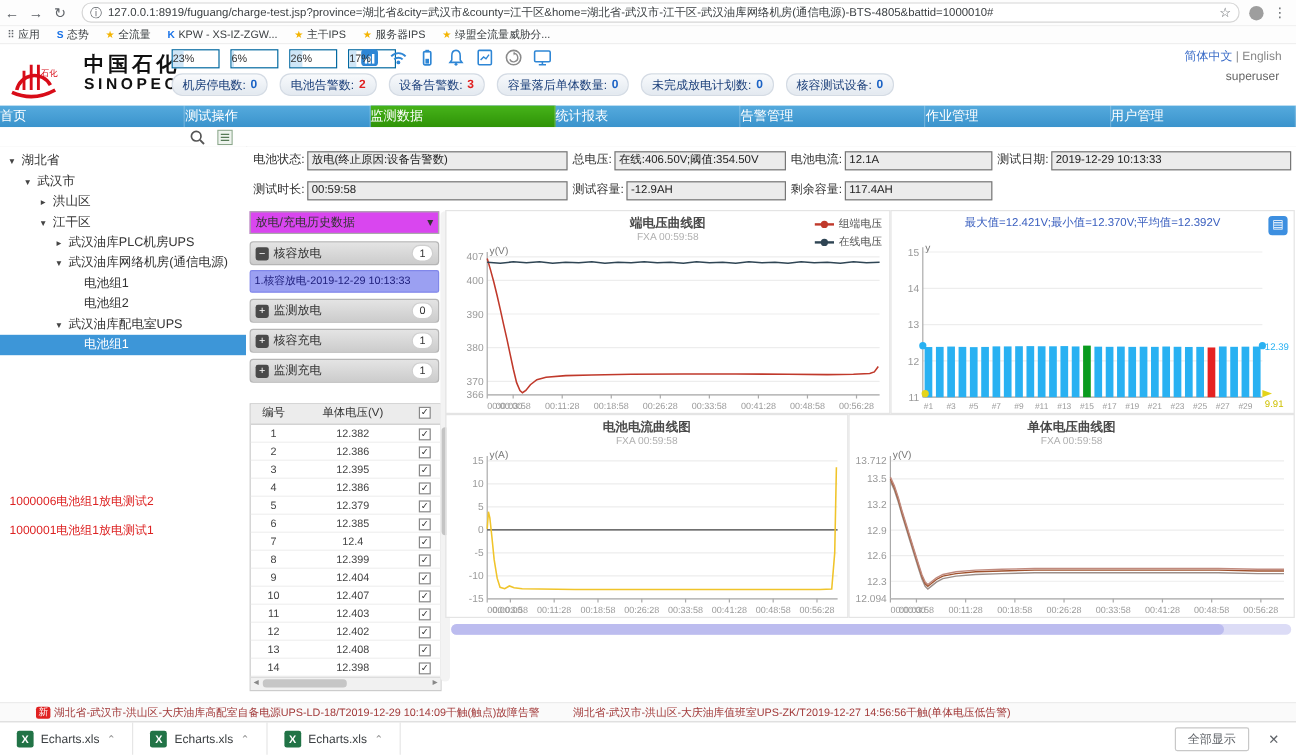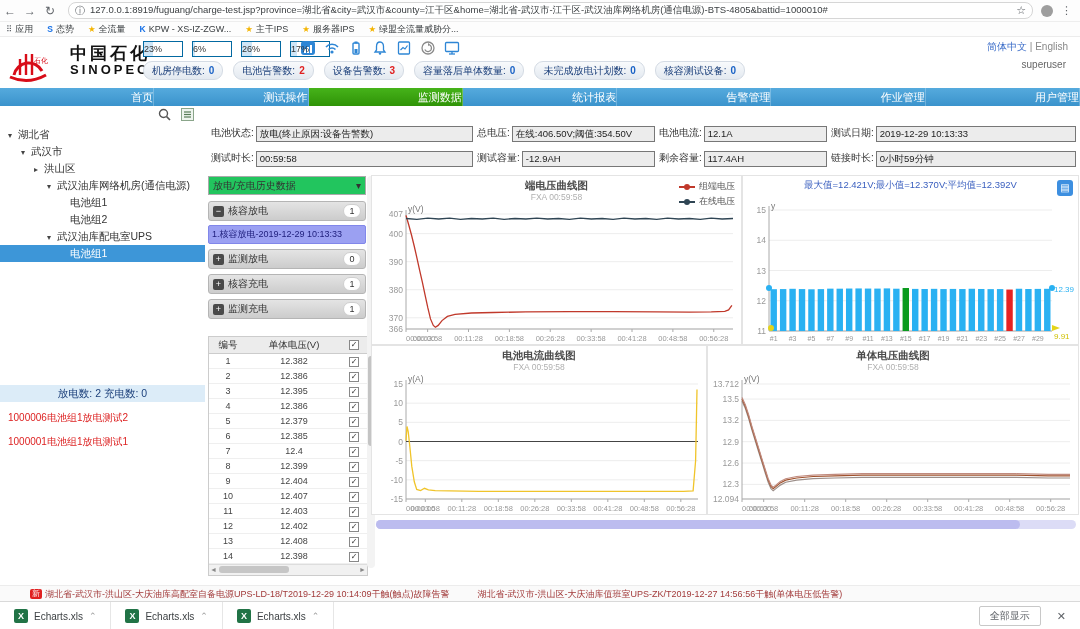--- a/index.html
+++ b/index.html
@@ -43,21 +43,21 @@
   .stat-pill{display:flex;align-items:center;height:17px;padding:0 8px;border-radius:9px;
     background:linear-gradient(#f8fafc,#e3e9f0);border:1px solid #d4dbe4;font-size:10px;color:#1b3f7a;white-space:nowrap;}
   .stat-val{margin-left:4px;font-weight:bold;}
   .lang-links{position:absolute;right:12px;top:3px;font-size:10px;color:#888;}
   .lang-links .cn{color:#3a6cc8;}
   .user-name{position:absolute;right:14px;top:22px;font-size:10px;color:#666;}
 
   
   .nav-bar{position:absolute;left:0;top:88px;width:100%;height:18px;display:flex;
     background:linear-gradient(#55aadd,#3a93cc);}
-  .nav-item{flex:1;text-align:right;line-height:18px;color:#fff;font-size:11px;cursor:pointer;
+  .nav-item{flex:1;text-align:left;line-height:18px;color:#fff;font-size:11px;cursor:pointer;
     border-right:1px solid rgba(255,255,255,.25);}
   .nav-item.active{background:linear-gradient(#46b31a,#2f9307);}
   .sub-toolbar{position:absolute;left:0;top:106px;width:100%;height:16px;background:#fff;
     border-bottom:1px solid #e9e9e9;display:flex;align-items:center;padding-left:158px;gap:10px;}
 
   
   .sidebar{position:absolute;left:0;top:122px;width:205px;height:463px;background:#fff;
     border-right:1px solid #ccc;}
   .tree{position:absolute;left:0;top:4px;width:100%;}
   .tree-row{height:17px;line-height:17px;font-size:10.5px;color:#333;white-space:nowrap;
@@ -72,21 +72,21 @@
   
   .content{position:absolute;left:205px;top:122px;width:875px;height:463px;background:#fff;}
   .fields-grid{position:absolute;left:6px;top:4px;right:4px;display:grid;
     grid-template-columns:262px 178px 168px auto;grid-row-gap:9px;grid-column-gap:4px;}
   .f-cell{display:flex;align-items:flex-start;}
   .f-label{font-size:10px;color:#333;white-space:nowrap;margin-right:2px;}
   .f-box{flex:1;height:14px;line-height:14px;background:#ececec;border:1px solid #777;
     font-size:9.5px;color:#222;padding:0 3px;white-space:nowrap;overflow:hidden;}
 
   .left-panel{position:absolute;left:3px;top:54px;width:158px;}
-  .hist-selector{height:17px;line-height:17px;border:1px solid #aaa;background:#22c55e;font-size:10px;
+  .hist-selector{height:17px;line-height:17px;border:1px solid #aaa;background:#d946ef;font-size:10px;
     color:#333;padding:0 4px;display:flex;justify-content:space-between;cursor:pointer;margin-bottom:6px;}
   .acc-section{margin-bottom:5px;}
   .acc-head{height:18px;border:1px solid #b5b5b5;border-radius:3px;
     background:linear-gradient(#e4e4e4,#cccccc);display:flex;align-items:center;padding:0 4px;cursor:pointer;}
   .acc-toggle{width:11px;height:11px;background:#4a4a4a;color:#fff;font-size:9px;line-height:11px;
     text-align:center;border-radius:2px;margin-right:4px;}
   .acc-name{flex:1;font-size:10px;color:#333;}
   .acc-badge{min-width:16px;height:12px;line-height:12px;border-radius:7px;background:#fff;
     border:1px solid #cfcfcf;font-size:9px;text-align:center;color:#333;}
   .acc-item{margin:4px 0;height:17px;line-height:17px;background:#9ba0f2;border:1px solid #8187ea;
@@ -300,27 +300,28 @@
       <line x1="3" y1="6.5" x2="10" y2="6.5" stroke="#567a56" stroke-width="1.2"></line>
       <line x1="3" y1="9" x2="10" y2="9" stroke="#567a56" stroke-width="1.2"></line>
     </svg>
   </div>
 
   <div class="sidebar">
     <div class="tree" id="tree">
         <div class="tree-row" style="padding-left: 8px;"><span class="arrow">▾</span><span>湖北省</span></div>
         <div class="tree-row" style="padding-left: 21px;"><span class="arrow">▾</span><span>武汉市</span></div>
         <div class="tree-row" style="padding-left: 34px;"><span class="arrow">▸</span><span>洪山区</span></div>
+        <div class="tree-row" style="padding-left: 34px;"><span class="arrow">▾</span><span>江干区</span></div>
+        <div class="tree-row" style="padding-left: 47px;"><span class="arrow">▸</span><span>武汉油库PLC机房UPS</span></div>
         <div class="tree-row" style="padding-left: 47px;"><span class="arrow">▾</span><span>武汉油库网络机房(通信电源)</span></div>
         <div class="tree-row" style="padding-left: 60px;"><span class="arrow"></span><span>电池组1</span></div>
         <div class="tree-row" style="padding-left: 60px;"><span class="arrow"></span><span>电池组2</span></div>
         <div class="tree-row" style="padding-left: 47px;"><span class="arrow">▾</span><span>武汉油库配电室UPS</span></div>
         <div class="tree-row selected" style="padding-left: 60px;"><span class="arrow"></span><span>电池组1</span></div>
       </div>
-    <div class="side-summary">放电数: 2  充电数: 0</div>
     <div class="side-tasks" id="sideTasks">
         <span class="task-link">1000006电池组1放电测试2</span>
         <span class="task-link">1000001电池组1放电测试1</span>
       </div>
   </div>
 
   <div class="content">
     <div class="fields-grid" id="fieldsGrid">
         <div class="f-cell">
           <span class="f-label">电池状态:</span>
@@ -342,24 +343,20 @@
           <span class="f-label">测试时长:</span>
           <span class="f-box">00:59:58</span>
         </div>
         <div class="f-cell">
           <span class="f-label">测试容量:</span>
           <span class="f-box">-12.9AH</span>
         </div>
         <div class="f-cell">
           <span class="f-label">剩余容量:</span>
           <span class="f-box">117.4AH</span>
-        </div>
-        <div class="f-cell">
-          <span class="f-label">链接时长:</span>
-          <span class="f-box">0小时59分钟</span>
         </div>
       </div>
 
     <div class="left-panel">
       <div class="hist-selector">
         <span>放电/充电历史数据</span>
         <span>▾</span>
       </div>
       <div id="accSections">
           <div class="acc-section">

